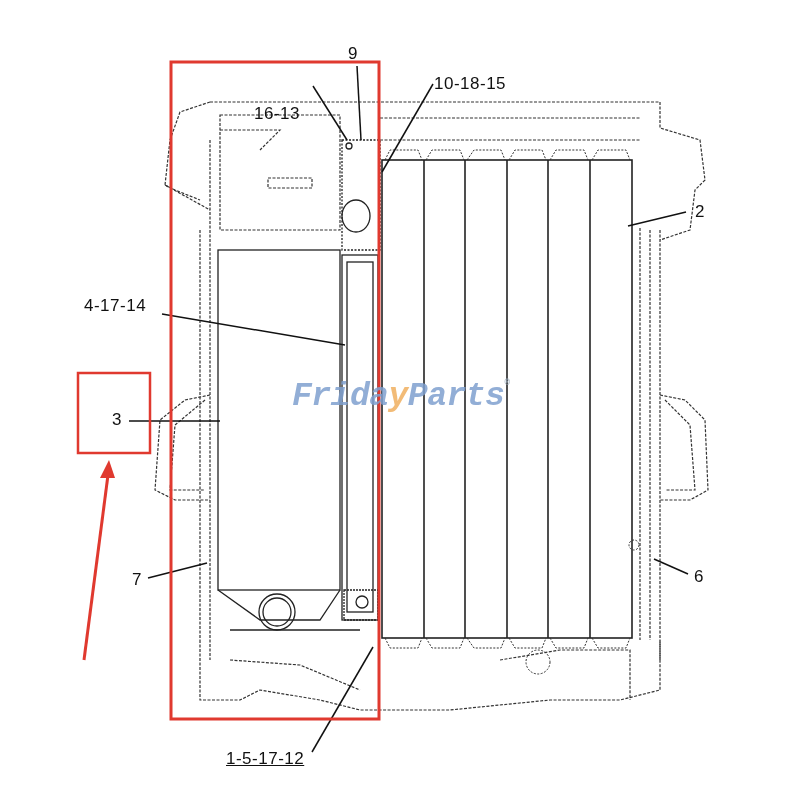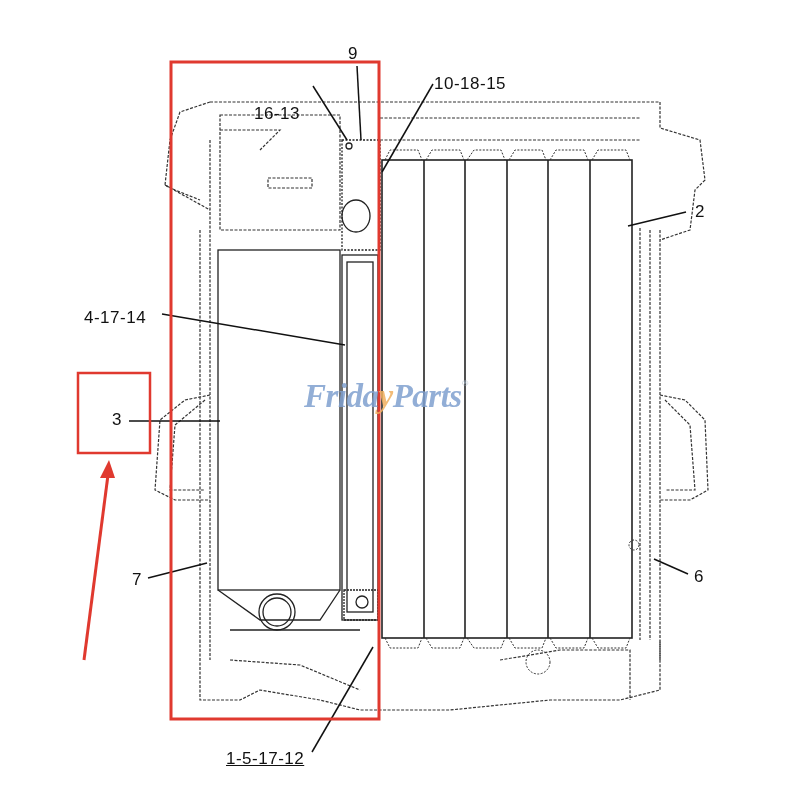--- a/index.html
+++ b/index.html
@@ -3,21 +3,21 @@
 <meta charset="utf-8">
 <style>
   html, body { margin:0; padding:0; background:#ffffff; }
   body { width:800px; height:800px; position:relative; overflow:hidden;
          font-family:"Liberation Sans", sans-serif; }
   #stage { position:absolute; left:0; top:0; width:800px; height:800px; }
   .callout { position:absolute; font-size:17px; color:#111; white-space:nowrap;
              font-family:"Liberation Sans", sans-serif; letter-spacing:0.5px; }
   .watermark { position:absolute; left:292px; top:378px; font-size:33px; font-weight:bold;
                font-style:italic; color:#7fa0cf; opacity:0.85; letter-spacing:-0.5px;
-               font-family:Liberation Serif, serif;margin-left:12px; }
+               font-family:Liberation Mono, monospace; }
   .watermark .wm-y { color:#f0b060; }
   .watermark .wm-reg { font-size:9px; vertical-align:top; color:#9ab; font-style:normal; }
 </style>
 </head>
 <body>
 
 <div id="stage">
   <svg width="800" height="800" viewBox="0 0 800 800" xmlns="http://www.w3.org/2000/svg">
     <g fill="none" stroke="#333" stroke-width="1.2" stroke-dasharray="3 1.5">
 
@@ -109,21 +109,21 @@
     <g>
       <line x1="84" y1="660" x2="108" y2="475" stroke="#e0392f" stroke-width="3"></line>
       <polygon points="100,478 115,478 109,460" fill="#e0392f"></polygon>
     </g>
   </svg>
 
   <div class="callout" style="left:348px;top:44px;">9</div>
   <div class="callout" style="left:254px;top:64px;margin-top:40px;">16-13</div>
   <div class="callout" style="left:434px;top:61px;margin-top:13px;">10-18-15</div>
   <div class="callout" style="left:695px;top:202px;">2</div>
-  <div class="callout" style="left:84px;top:308px;">4-17-14</div>
+  <div class="callout" style="left:84px;top:296px;">4-17-14</div>
   <div class="callout" style="left:112px;top:410px;">3</div>
   <div class="callout" style="left:132px;top:570px;">7</div>
   <div class="callout" style="left:694px;top:567px;">6</div>
   <div class="callout" style="left:226px;top:749px;text-decoration:underline;">1-5-17-12</div>
 
   <div class="watermark">
     <span>Frida</span><span class="wm-y">y</span><span>Parts</span><span class="wm-reg">®</span>
   </div>
 </div>
 

